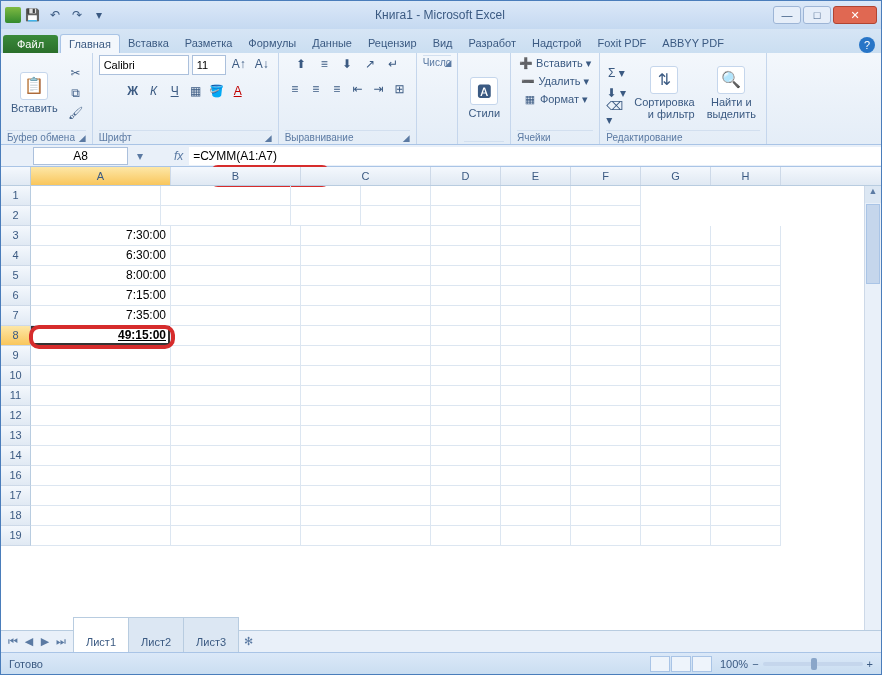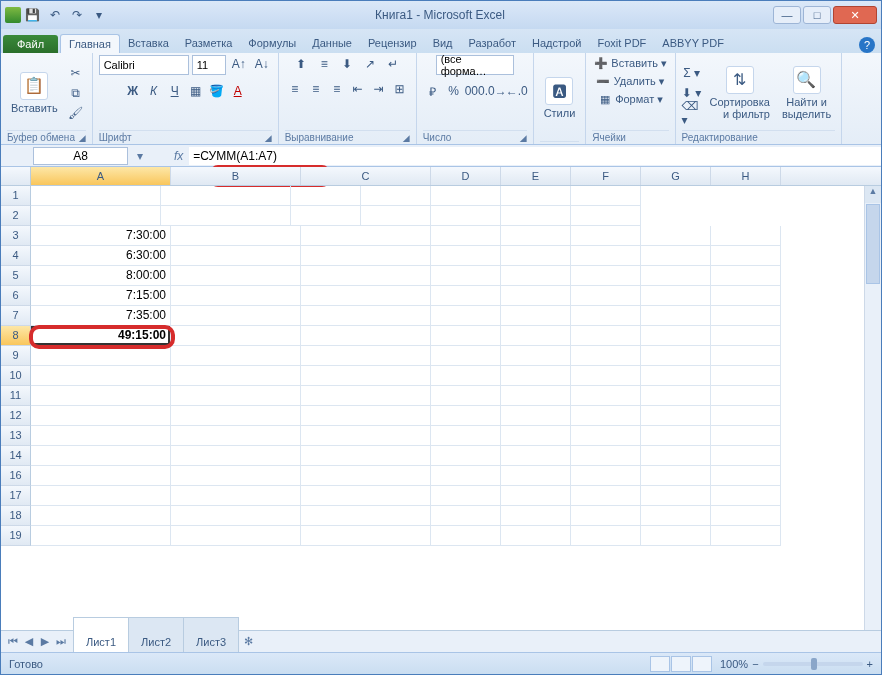--- a/index.html
+++ b/index.html
@@ -53,21 +53,21 @@
 .gridwrap { flex: 1; display: flex; flex-direction: column; overflow: hidden; position: relative; }
 .colheads { display: flex; height: 19px; background: linear-gradient(#f4f8fd,#e0e9f3); border-bottom: 1px solid #b8cce0; font-size: 11px; }
 .corner { width: 30px; border-right: 1px solid #b8cce0; background: linear-gradient(#f4f8fd,#e0e9f3); }
 .colh { border-right: 1px solid #cdd9e8; text-align: center; line-height: 18px; color: #3b5a82; }
 .colh.sel { background: linear-gradient(#fde7a7,#f9c65c); }
 .rows { flex: 1; overflow: hidden; position: relative; }
 .row { display: flex; height: 20px; }
 .rowh { width: 30px; background: linear-gradient(#f4f8fd,#e0e9f3); border-right: 1px solid #b8cce0; border-bottom: 1px solid #cdd9e8; text-align: center; font-size: 11px; line-height: 19px; color: #3b5a82; }
 .rowh.sel { background: linear-gradient(#fde7a7,#f9c65c); }
 .cell { border-right: 1px solid #dce6f1; border-bottom: 1px solid #dce6f1; font-size: 12px; padding: 0 4px; line-height: 19px; text-align: right; }
-.cell.bold { font-weight: bold; }
+.cell.bold { font-weight: bold; text-decoration: underline; }
 .sel-border { position: absolute; border: 2px solid #333; pointer-events: none; }
 .red-box { position: absolute; border: 4px solid #d62c2c; border-radius: 10px; pointer-events: none; }
 
 
 .sheetbar { height: 22px; background: #e9f0f9; border-top: 1px solid #b8cce0; display: flex; align-items: center; font-size: 11px; }
 .navbtns { display: flex; padding: 0 4px; }
 .navbtns div { width: 16px; text-align: center; color: #5b7aa3; }
 .stab { padding: 18px 12px; background: #fff; border: 1px solid #b8cce0; border-bottom: none; margin-right: -1px; color: #3b5a82; }
 .stab.inactive { background: #dce7f3; }
 .hscroll { flex: 1; margin-left: 24px; }
@@ -183,30 +183,20 @@
           <div class="smallbtn">≡</div>
           <div class="smallbtn">⇤</div>
           <div class="smallbtn">⇥</div>
           <div class="smallbtn">⊞</div>
         </div>
       </div>
       <div class="label"><span>Выравнивание</span><span class="dlg">◢</span></div>
     </div>
 
     <div class="rgroup">
-      <div class="body fontcol">
-        <div class="combo" style="width:78px">(все форма…</div>
-        <div class="fontrow2">
-          <div class="smallbtn">₽</div>
-          <div class="smallbtn">%</div>
-          <div class="smallbtn">000</div>
-          <div class="smallbtn">.0→</div>
-          <div class="smallbtn">←.0</div>
-        </div>
-      </div>
       <div class="label"><span>Число</span><span class="dlg">◢</span></div>
     </div>
 
     <div class="rgroup">
       <div class="body">
         <div class="bigbtn">
           <div class="ico">🅰</div>
           <span>Стили</span>
         </div>
       </div>

